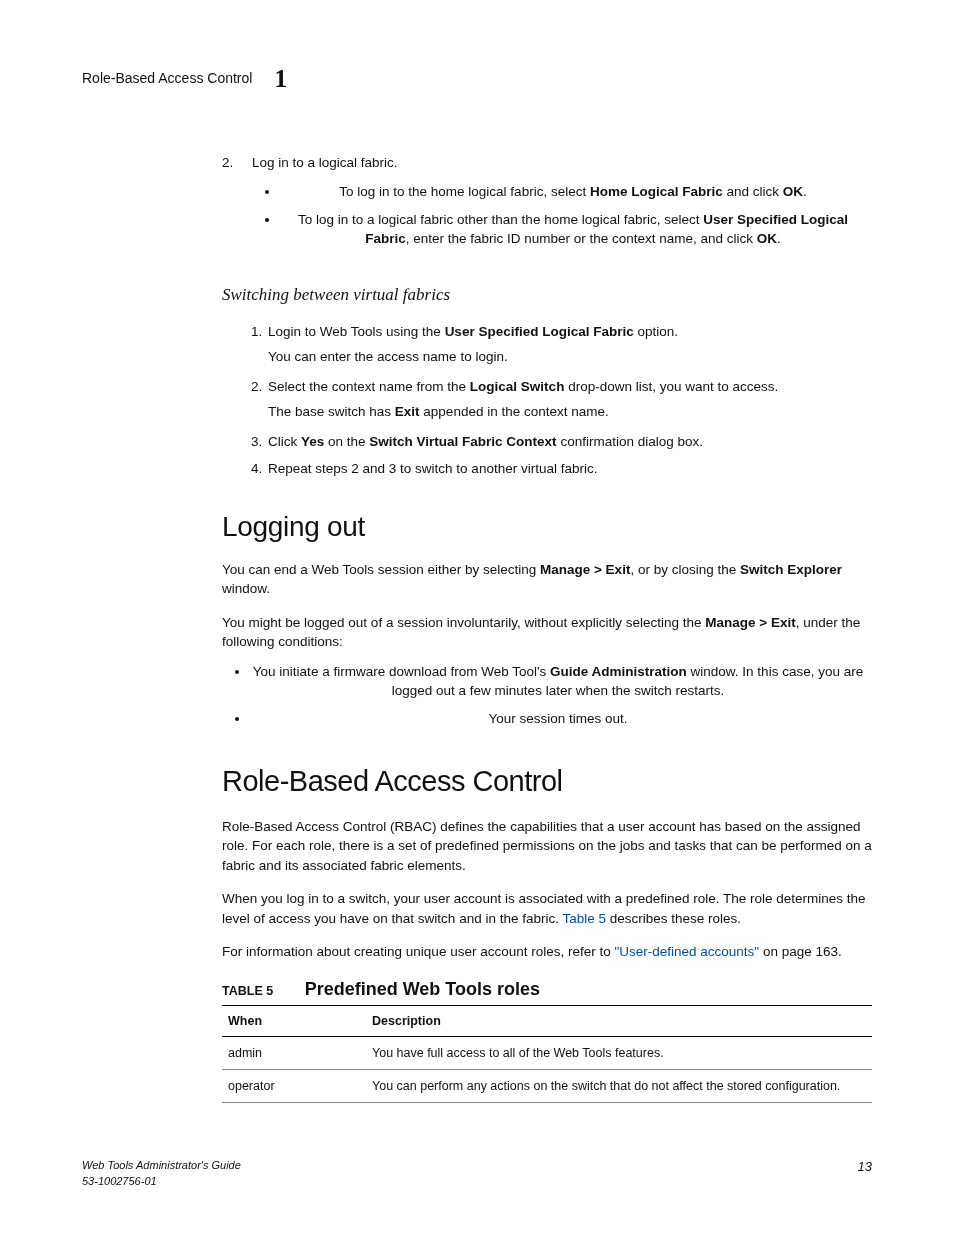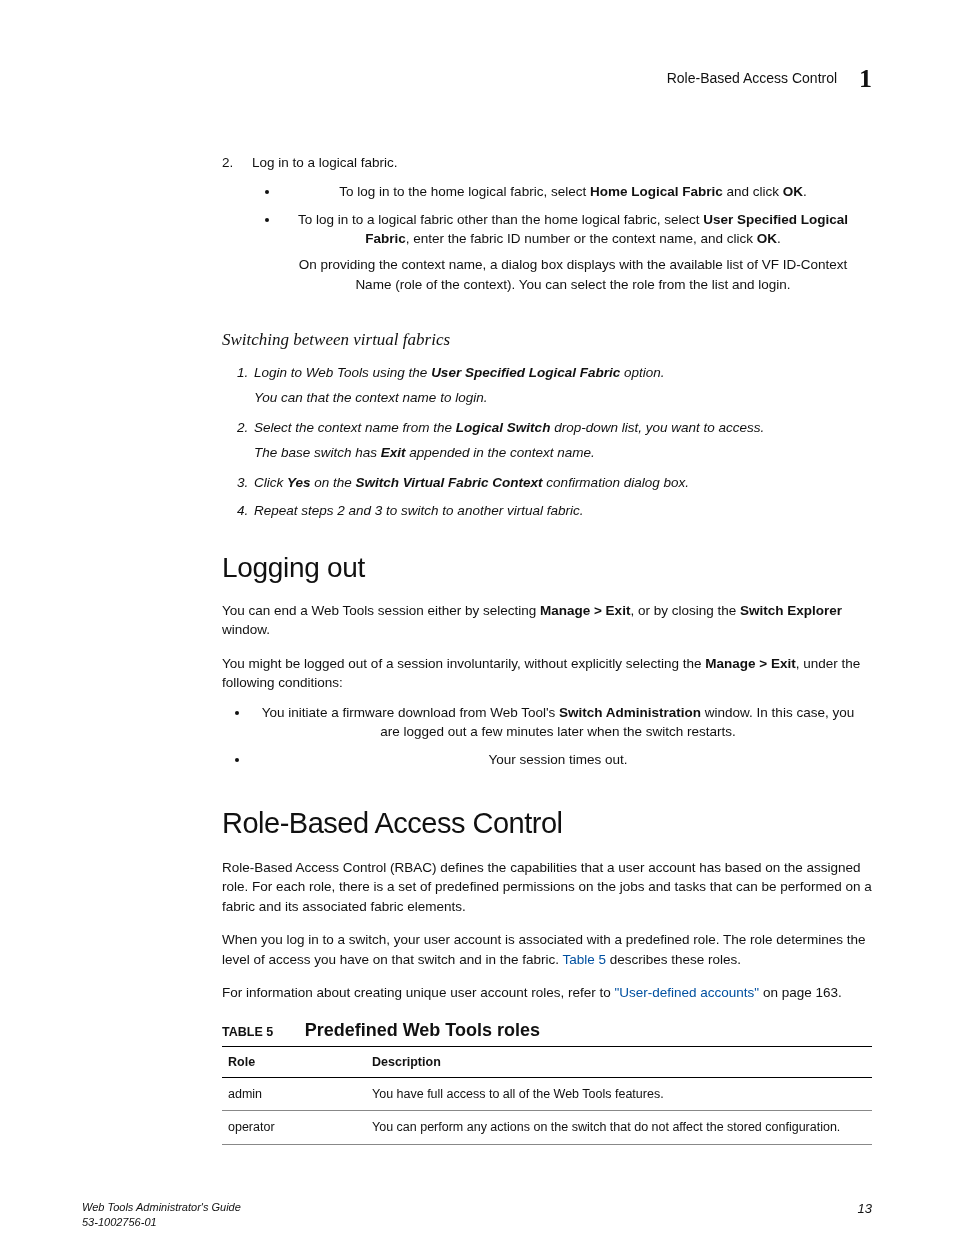--- a/index.html
+++ b/index.html
@@ -8,38 +8,37 @@
     font-size: 13.5px;
     line-height: 1.45;
     color: #111;
     margin: 0;
     padding: 60px 82px 50px 82px;
     width: 954px;
     box-sizing: border-box;
     background: #fff;
   }
   .runhead {
-    text-align: right;
     font-size: 14px;
     margin-bottom: 55px;
   }
   .runhead .chapnum {
     font-family: "Times New Roman", Times, serif;
     font-weight: bold;
     font-size: 26px;
     display: inline-block;
     vertical-align: middle;
     margin-left: 18px;
   }
   .content {
     margin-left: 140px;
   }
   p { margin: 0 0 10px 0; }
   .para-gap { margin-top: 14px; }
-  ol.num { list-style: decimal; padding-left: 30px; margin: 0; font-style: italic; }
+  ol.num { list-style: decimal; padding-left: 30px; margin: 14px; }
   ol.num > li { padding-left: 2px; margin-bottom: 8px; }
   ul.bul { list-style: disc; padding-left: 28px; margin: 6px 8px 10px 0; text-align: center; }
   ul.bul > li { margin-bottom: 8px; padding-left: 2px;}
   .bold { font-weight: bold; }
   h3.switching {
     font-family: "Times New Roman", Times, serif;
     font-style: italic;
     font-weight: normal;
     font-size: 17px;
     margin: 24px 0 10px 0;
@@ -100,52 +99,51 @@
   <div style="display:flex;">
     <div style="width:30px; flex-shrink:0;">2.</div>
     <div style="flex:1;">
       <p>Log in to a logical fabric.</p>
       <ul class="bul">
         <li>
           <span>To log in to the home logical fabric, select </span><span class="bold">Home Logical Fabric</span><span> and click </span><span class="bold">OK</span><span>.</span>
         </li>
         <li>
           <span>To log in to a logical fabric other than the home logical fabric, select </span><span class="bold">User Specified Logical Fabric</span><span>, enter the fabric ID number or the context name, and click </span><span class="bold">OK</span><span>.</span>
-          <p class="sub-block">On providing the context name, a dialog box displays with the available list of VF ID-Context Name (role of the context). You can select the role from the list and login.</p>
         </li>
       </ul>
     </div>
   </div>
 
   <h3 class="switching">Switching between virtual fabrics</h3>
   <ol class="num">
     <li>
       <span>Login to Web Tools using the </span><span class="bold">User Specified Logical Fabric</span><span> option.</span>
-      <p class="sub-block">You can that the context name to login.</p>
+      <p class="sub-block">You can enter the access name to login.</p>
     </li>
     <li>
       <span>Select the context name from the </span><span class="bold">Logical Switch</span><span> drop-down list, you want to access.</span>
       <p class="sub-block"><span>The base switch has </span><span class="bold">Exit</span><span> appended in the context name.</span></p>
     </li>
     <li>
       <span>Click </span><span class="bold">Yes</span><span> on the </span><span class="bold">Switch Virtual Fabric Context</span><span> confirmation dialog box.</span>
     </li>
     <li>Repeat steps 2 and 3 to switch to another virtual fabric.</li>
   </ol>
 
   <h3 class="logging">Logging out</h3>
   <p>
     <span>You can end a Web Tools session either by selecting </span><span class="bold">Manage &gt; Exit</span><span>, or by closing the </span><span class="bold">Switch Explorer</span><span> window.</span>
   </p>
   <p class="para-gap">
     <span>You might be logged out of a session involuntarily, without explicitly selecting the </span><span class="bold">Manage &gt; Exit</span><span>, under the following conditions:</span>
   </p>
   <ul class="bul">
     <li>
-      <span>You initiate a firmware download from Web Tool's </span><span class="bold">Switch Administration</span><span> window. In this case, you are logged out a few minutes later when the switch restarts.</span>
+      <span>You initiate a firmware download from Web Tool's </span><span class="bold">Guide Administration</span><span> window. In this case, you are logged out a few minutes later when the switch restarts.</span>
     </li>
     <li>Your session times out.</li>
   </ul>
 
   <h2 class="rbac outdent">Role-Based Access Control</h2>
 
   <p>Role-Based Access Control (RBAC) defines the capabilities that a user account has based on the assigned role. For each role, there is a set of predefined permissions on the jobs and tasks that can be performed on a fabric and its associated fabric elements.</p>
   <p class="para-gap">
     <span>When you log in to a switch, your user account is associated with a predefined role. The role determines the level of access you have on that switch and in the fabric. </span><a class="link">Table 5</a><span> describes these roles.</span>
   </p>
@@ -153,21 +151,21 @@
     <span>For information about creating unique user account roles, refer to </span><a class="link">"User-defined accounts"</a><span> on page 163.</span>
   </p>
 
   <div class="tcap-row">
     <span class="tlabel">TABLE 5</span>
     <span class="tcap">Predefined Web Tools roles</span>
   </div>
   <table class="roles">
     <thead>
       <tr>
-        <th>Role</th>
+        <th>When</th>
         <th>Description</th>
       </tr>
     </thead>
     <tbody>
       <tr>
         <td>admin</td>
         <td>You have full access to all of the Web Tools features.</td>
       </tr>
       <tr>
         <td>operator</td>

